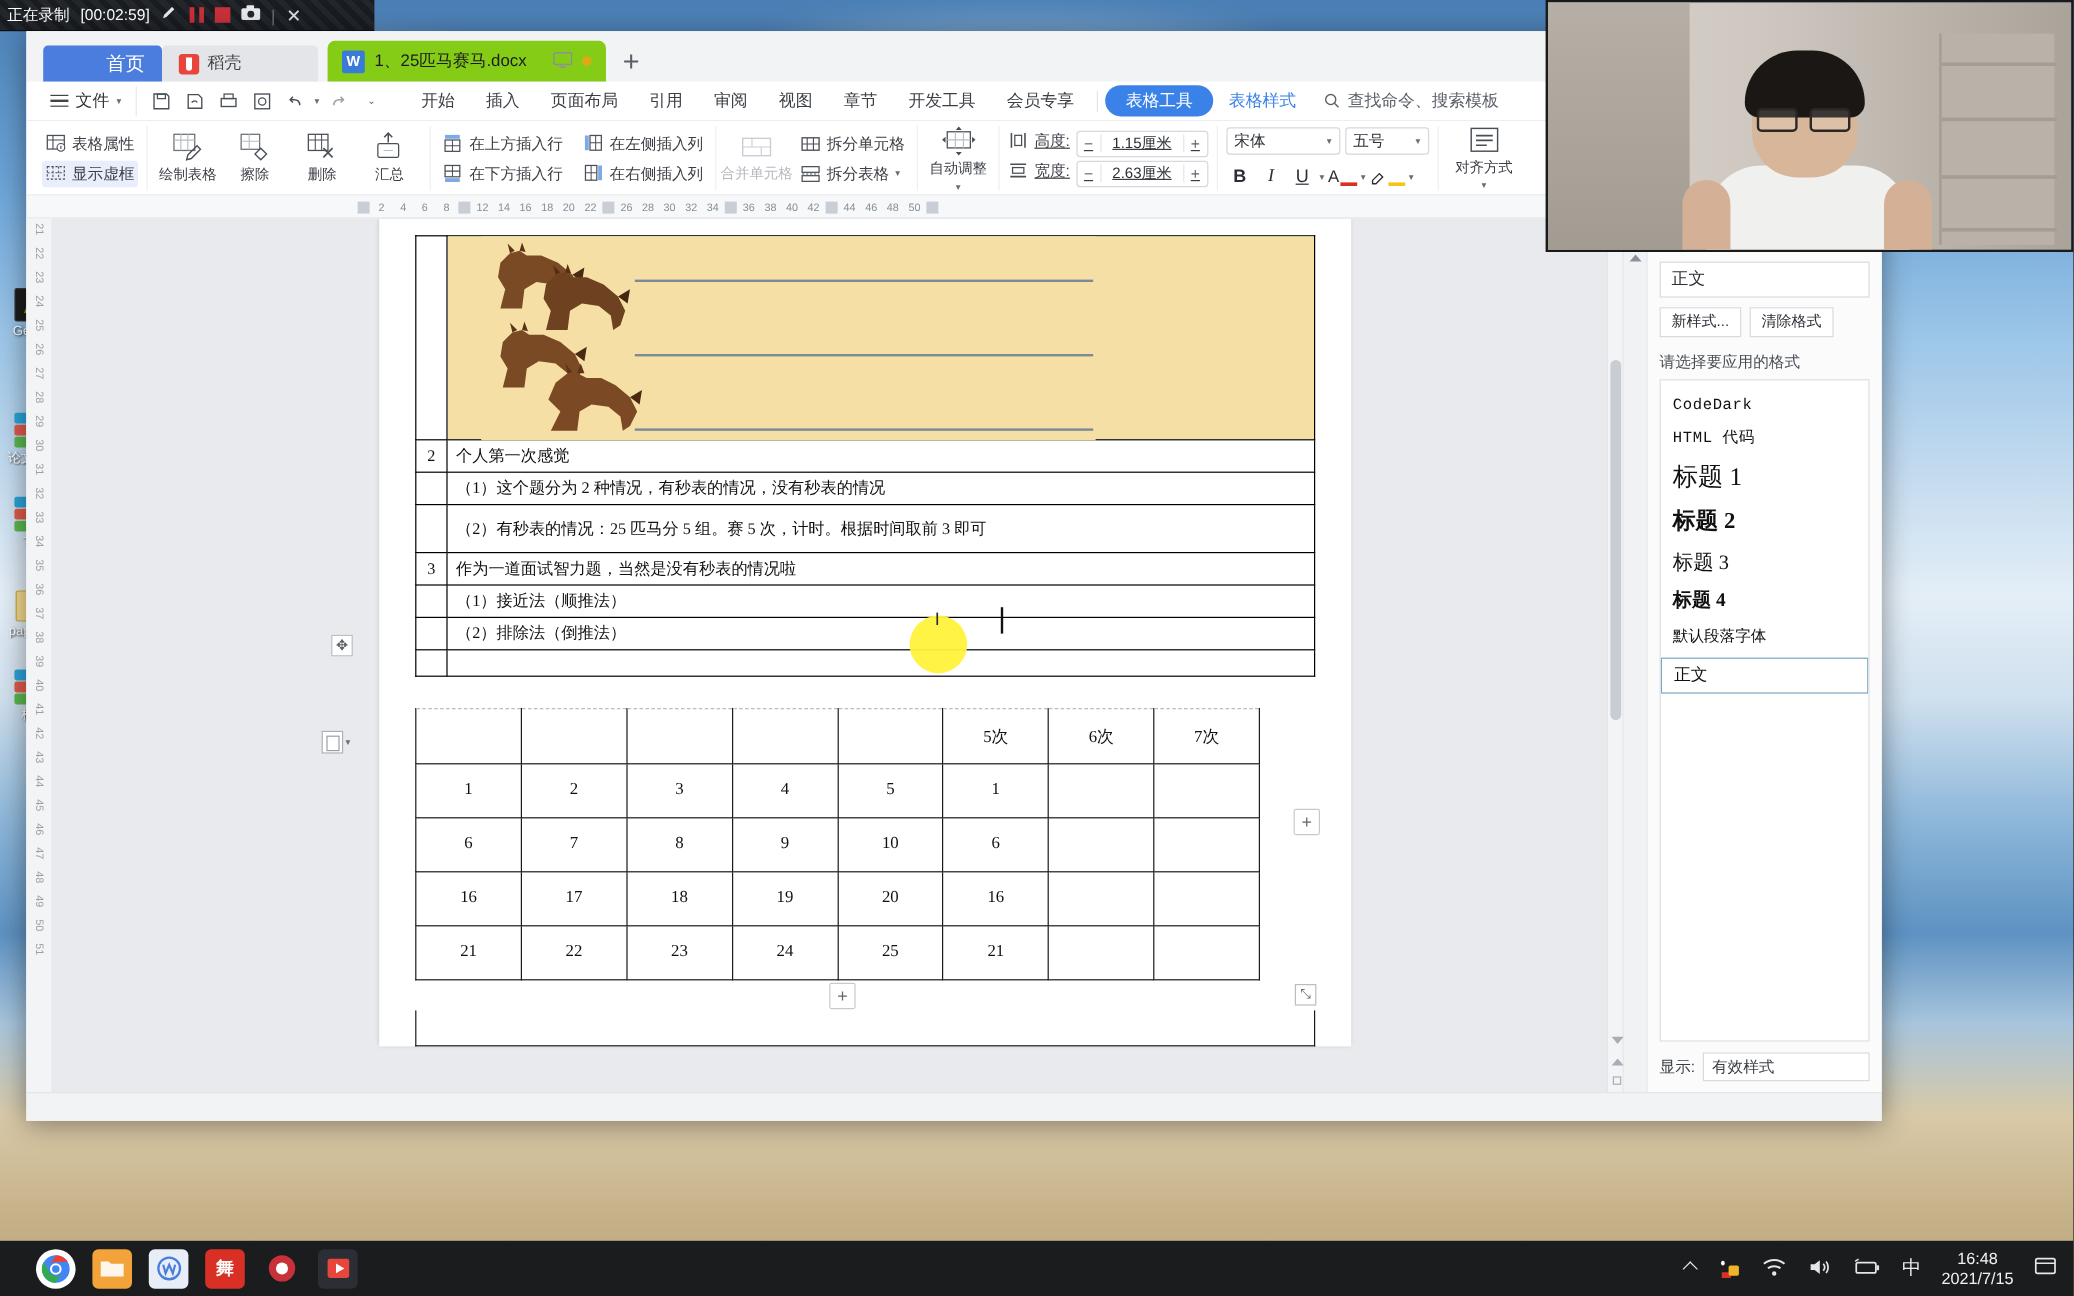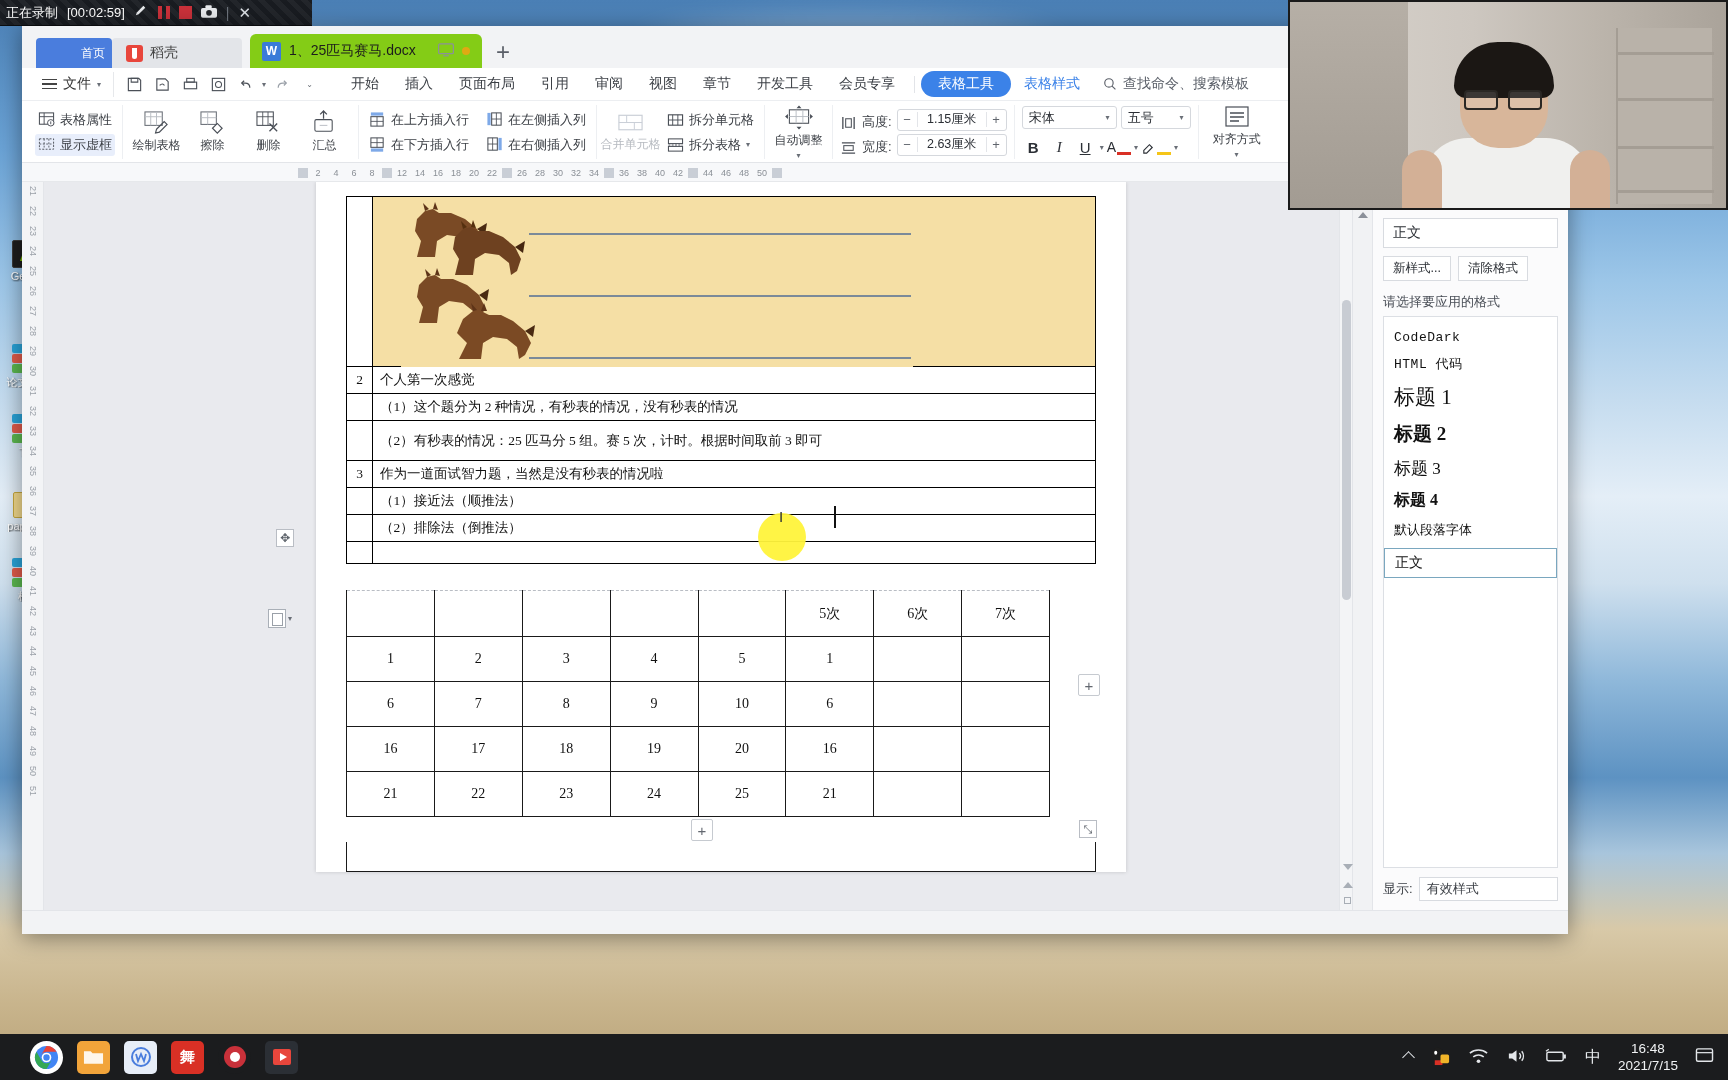--- a/index.html
+++ b/index.html
@@ -61,22 +61,22 @@
     background: #f7f8fa;
     box-shadow: 0 3px 22px rgba(0,0,0,.42);
   }
 
   
   .tabstrip {
     height: 42px; background: #f2f3f5; display: flex; align-items: flex-end;
     padding-left: 14px; gap: 0; position: relative;
   }
   .tab-home {
-    width: 76px; height: 30px; background: #4a7ddd; color:#fff;
-    display:flex;align-items:center;justify-content:center;font-size:12px;
+    width: 99px; height: 30px; background: #4a7ddd; color:#fff;
+    display:flex;align-items:center;justify-content:center;font-size:16px;
     border-radius: 4px 4px 0 0; margin-bottom: 0; padding-left: 38px;
   }
   .tab-dk {
     width: 130px; height: 30px; background: #e3e5e9; color:#434343;
     display:flex;align-items:center;gap:7px;font-size:14px;padding-left:14px;
     border-radius: 4px 4px 0 0;
   }
   .dk-logo{width:17px;height:17px;border-radius:3px;background:#e8463c;position:relative;flex:0 0 auto;}
   .dk-logo::after{content:"";position:absolute;left:6px;top:3px;width:5px;height:11px;background:#fff;border-radius:0 0 5px 5px;}
   .tab-doc {
@@ -110,21 +110,21 @@
 
   
   .ribbon{height:62px;background:#fff;display:flex;align-items:stretch;border-bottom:1px solid #e3e5e9;padding:4px 0 3px 6px;}
   .rgroup{display:flex;align-items:center;gap:3px;padding:0 7px;border-right:1px solid #edeff2;}
   .rb-stack{display:flex;flex-direction:column;justify-content:center;gap:3px;}
   .rb-small{display:flex;align-items:center;gap:5px;font-size:13px;color:#3b3f45;white-space:nowrap;padding:2px 3px;}
   .rb-small.sel{background:#e8eefb;border-radius:3px;}
   .rb-big{display:flex;flex-direction:column;align-items:center;gap:2px;width:53px;font-size:12px;color:#3b3f45;}
   .rb-big.dis{color:#b6bac0;}
   .rb-big .cap{white-space:nowrap;font-size:12px;}
-  .spin-row{display:flex;align-items:flex-end;gap:5px;font-size:13px;color:#3b3f45;}
+  .spin-row{display:flex;align-items:flex-start;gap:5px;font-size:13px;color:#3b3f45;text-decoration:underline;}
   .spin{display:flex;align-items:center;border:1px solid #d5d8dd;border-radius:3px;height:22px;background:#fff;}
   .spin .mn,.spin .pl{width:20px;text-align:center;color:#60656d;font-size:13px;border-right:1px solid #e3e5e9;}
   .spin .pl{border-right:none;border-left:1px solid #e3e5e9;}
   .spin .val{width:68px;text-align:center;font-size:12.5px;color:#2b2f35;}
   .font-row{display:flex;align-items:flex-start;gap:4px;}
   .fsel{border:1px solid #d5d8dd;border-radius:3px;height:23px;display:flex;align-items:center;padding:0 6px;background:#fff;font-size:13px;color:#2b2f35;}
   .fsel.w1{width:95px;justify-content:space-between;}
   .fsel.w2{width:70px;justify-content:space-between;}
   .fmt-row{display:flex;align-items:center;gap:3px;margin-top:4px;}
   .fbtn{width:23px;height:22px;display:flex;align-items:center;justify-content:center;font-size:15px;color:#2b2f35;}

